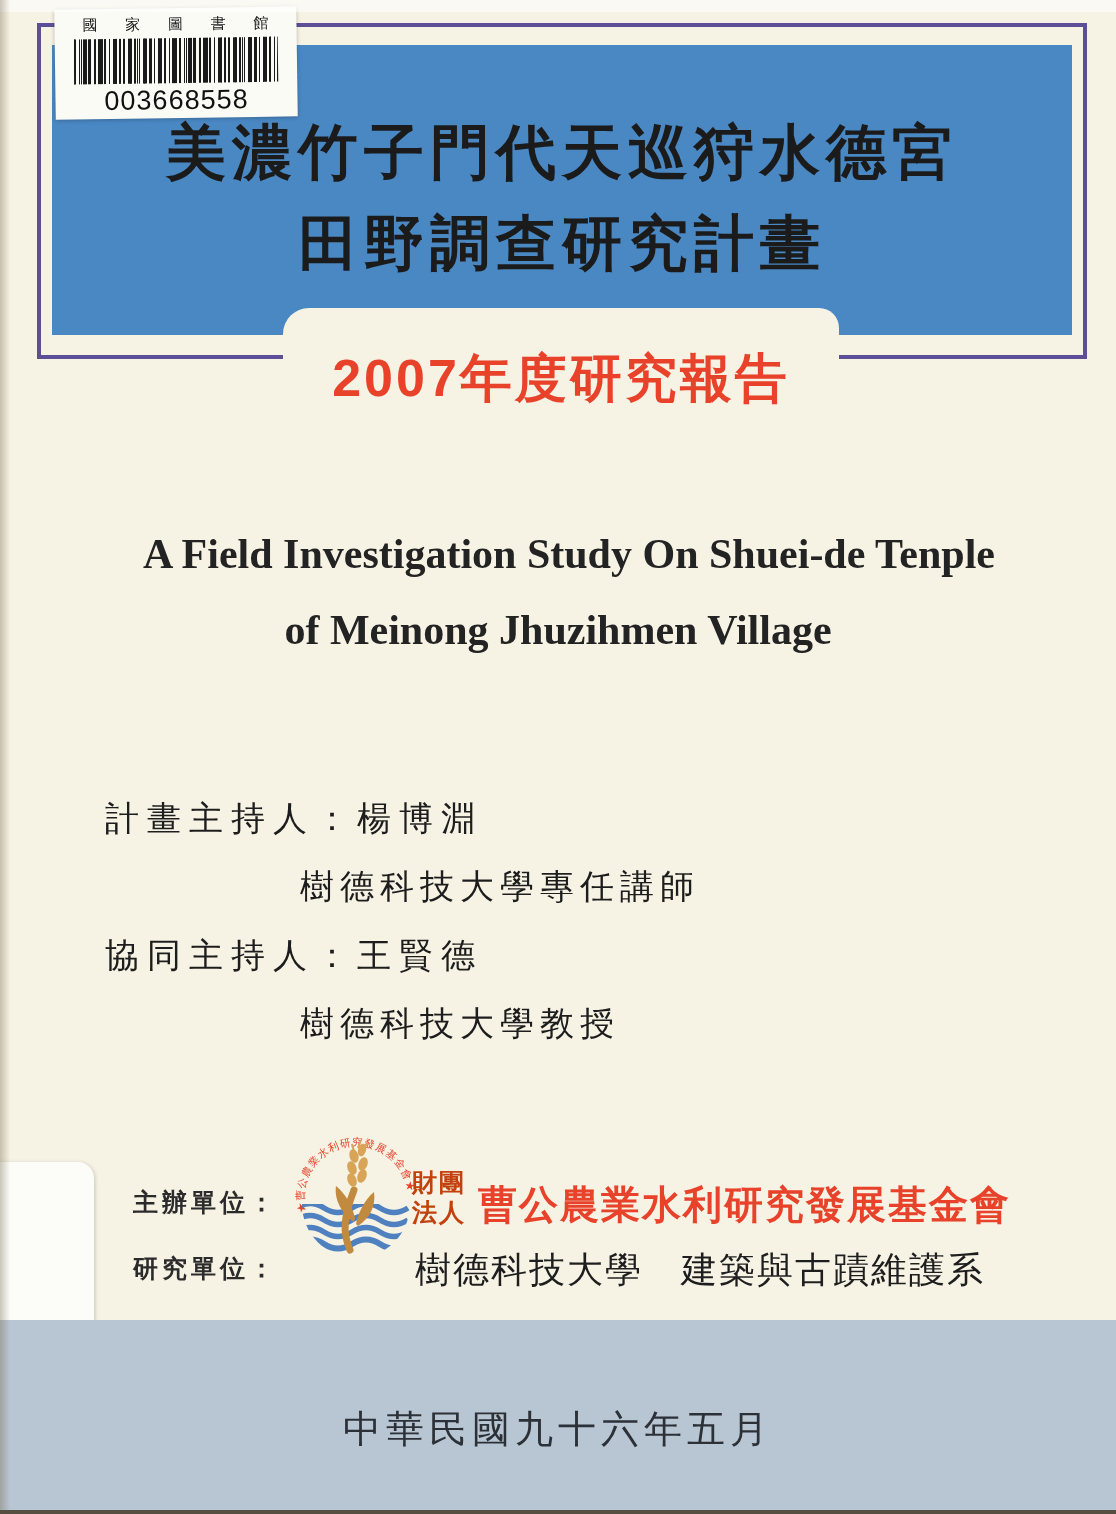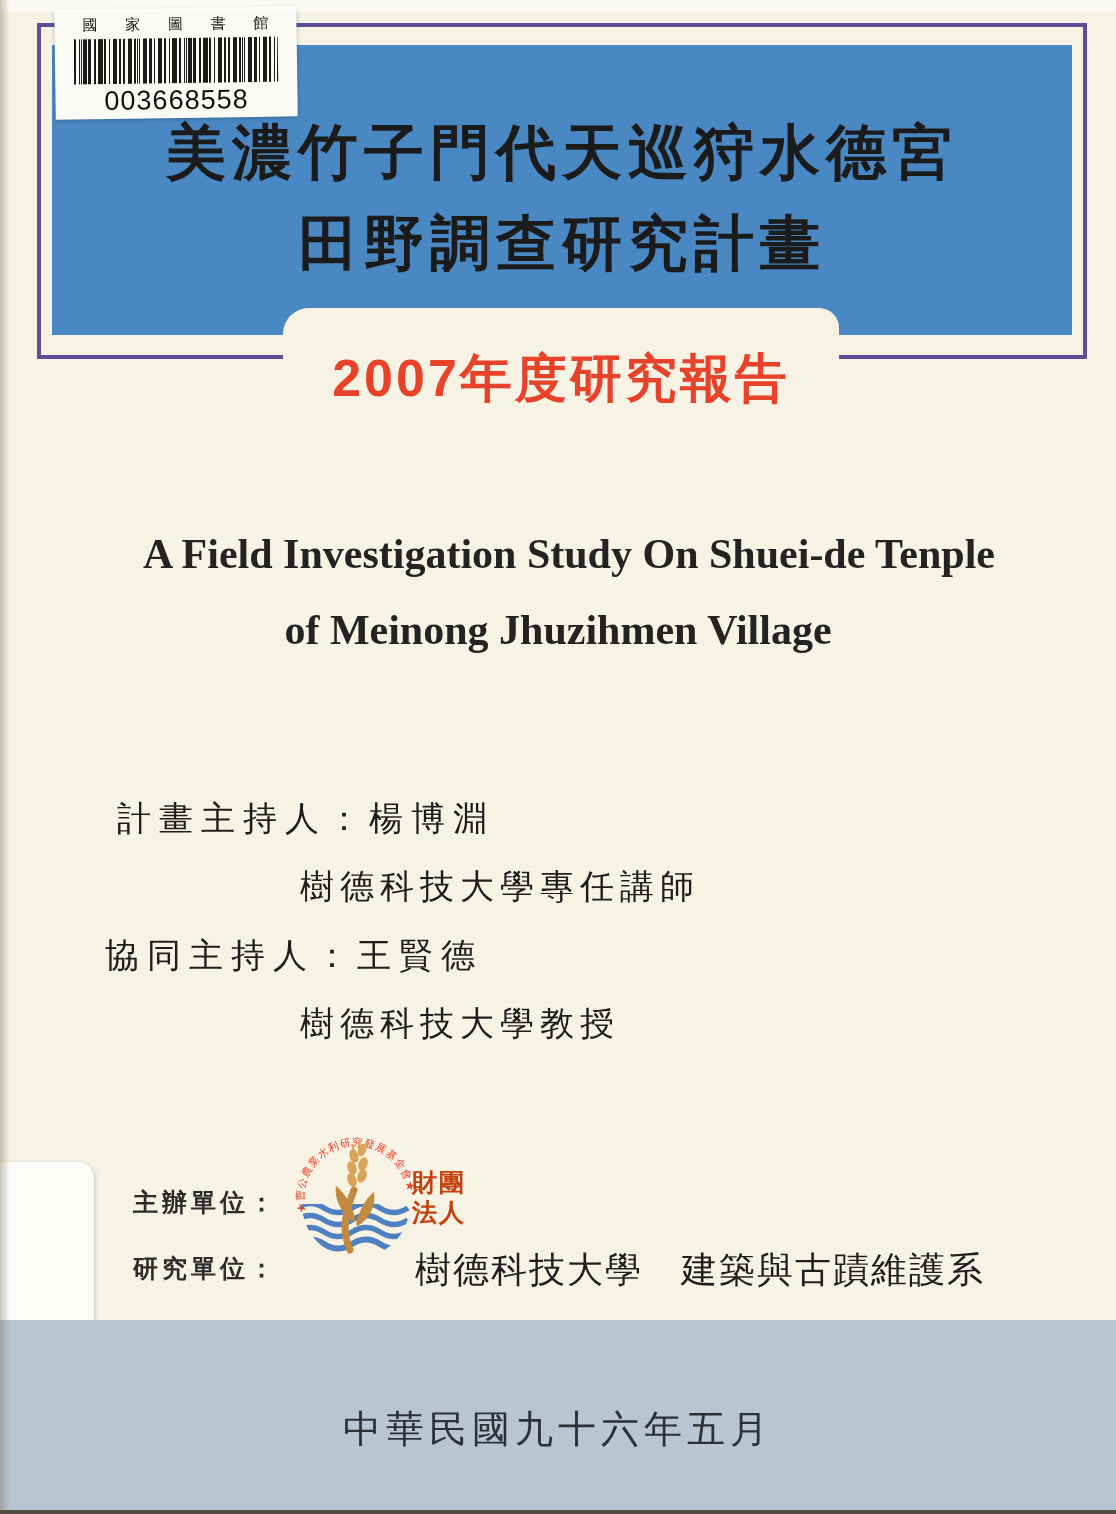--- a/index.html
+++ b/index.html
@@ -53,21 +53,21 @@
 
   
   .etitle{position:absolute;width:100%;text-align:center;color:#232323;
     font-family:"Liberation Serif","DejaVu Serif",serif;font-weight:bold;font-size:42px;}
   .etitle.e1{top:530px;padding-left:11px;}
   .etitle.e2{top:606px;}
 
   
   .person-row{position:absolute;color:#1d1d1d;font-size:34px;letter-spacing:8px;
     font-family:"Liberation Serif","DejaVu Serif",serif;}
-  .p1{left:117px;top:796px;}
+  .p1{left:105px;top:796px;}
   .p2{left:300px;top:864px;letter-spacing:6px;}
   .p3{left:105px;top:933px;}
   .p4{left:300px;top:1001px;letter-spacing:6px;}
 
   
   .org-label{position:absolute;color:#2b2b2b;font-weight:bold;font-size:25px;
     letter-spacing:4px;font-family:"Liberation Sans","DejaVu Sans",sans-serif;}
   .host-label{left:133px;top:1186px;}
   .research-label{left:133px;top:1252px;}
   .foundation-logo{position:absolute;left:292px;top:1128px;}
@@ -153,20 +153,21 @@
       <ellipse cx="62" cy="28" rx="4.5" ry="7" fill="#d8a558" transform="rotate(-15 62 28)"></ellipse>
       <ellipse cx="70" cy="22" rx="4" ry="6.5" fill="#d8a558" transform="rotate(15 70 22)"></ellipse>
       <path d="M66,20 l3,-8 M70,22 l6,-7 M62,24 l-2,-8" stroke="#d8a558" stroke-width="2" fill="none"></path>
     </g>
   </svg>
 
   <div class="host-prefix">
     <div>財團</div>
     <div>法人</div>
   </div>
+  <div class="host-name">曹公農業水利研究發展基金會</div>
 
   <div class="org-label research-label">研究單位：</div>
   <div class="research-name">樹德科技大學　建築與古蹟維護系</div>
 
   <div class="spine-label">
     <div class="spine-digit d1">9</div>
     <div class="spine-digit d2">2</div>
   </div>
 
   <div class="footer-band">

